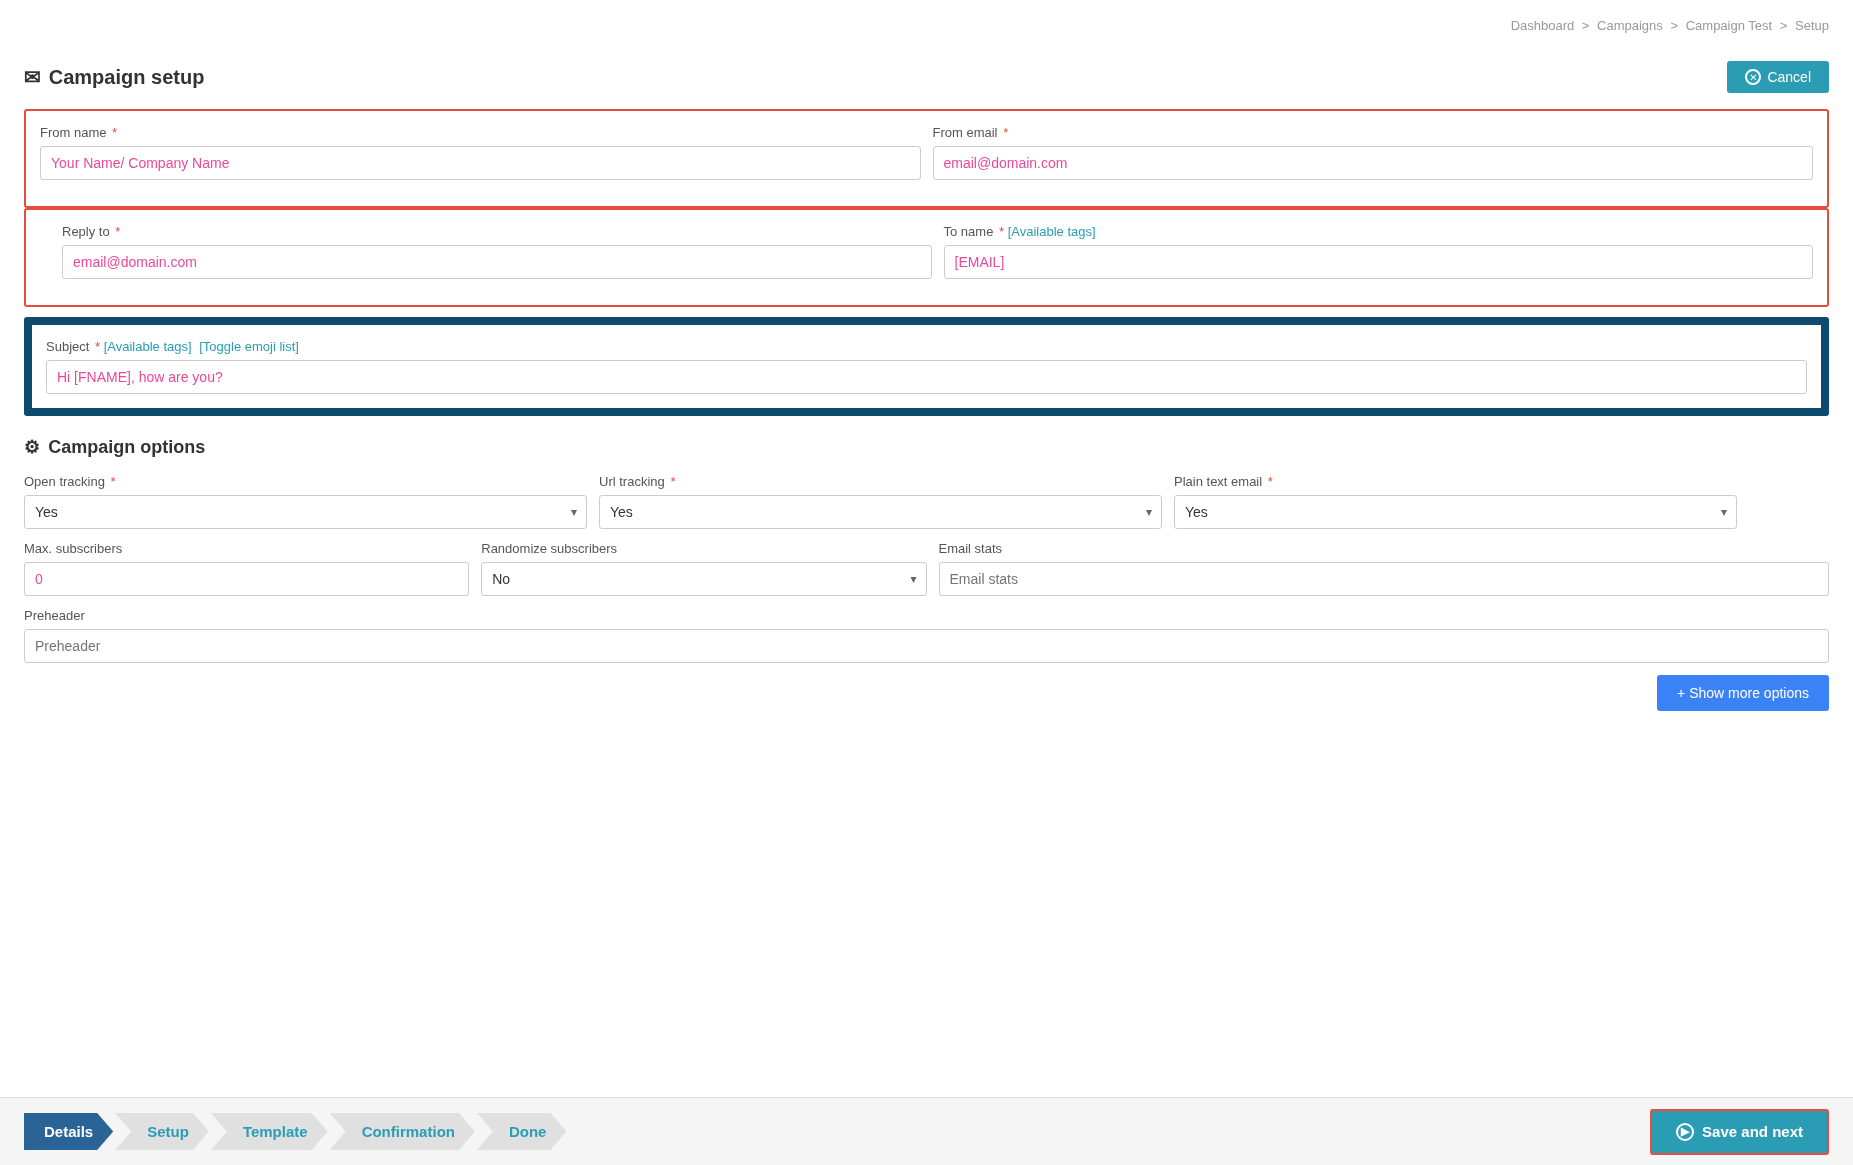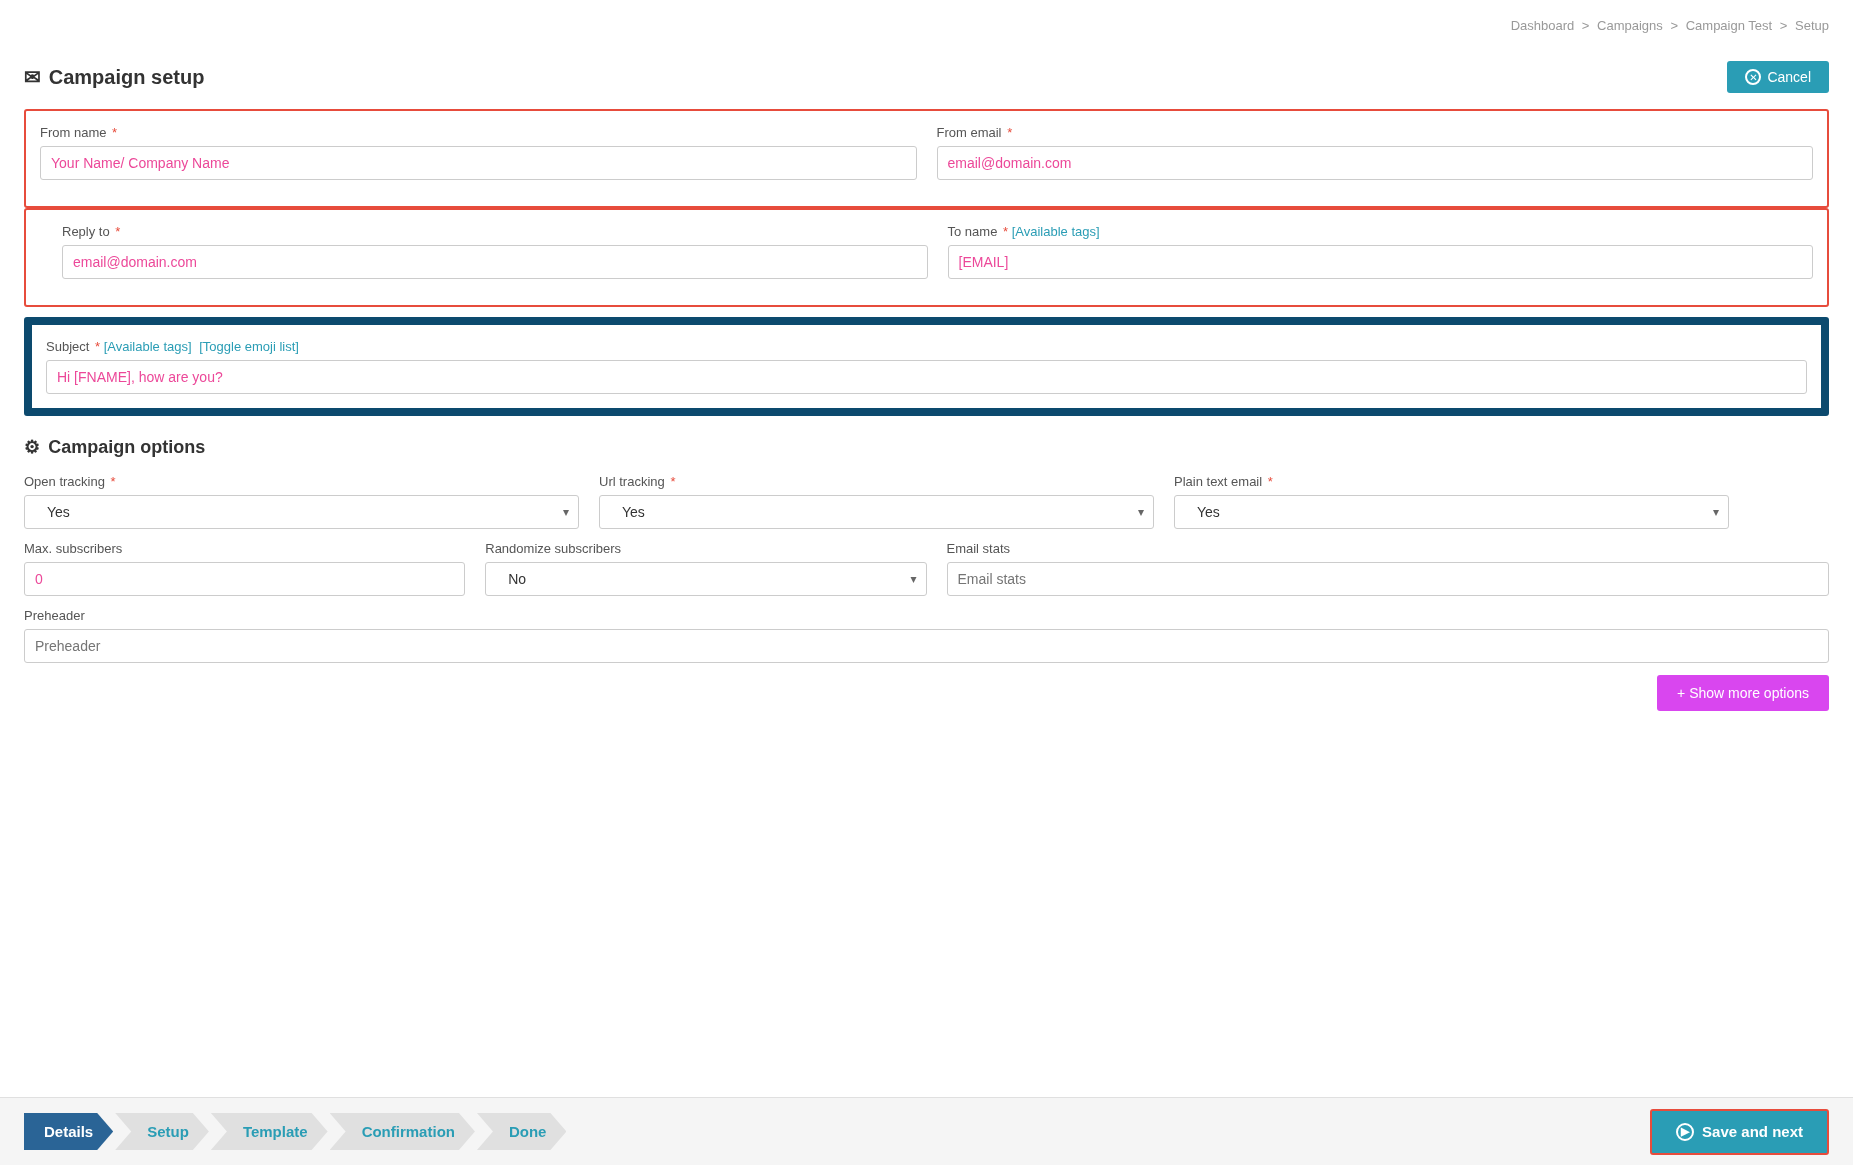--- a/index.html
+++ b/index.html
@@ -79,21 +79,21 @@
 
     
     .form-section {
       border: 2px solid #e74c3c;
       border-radius: 3px;
       padding: 14px;
       margin-bottom: 10px;
     }
     .form-row {
       display: flex;
-      gap: 20px;
+      gap: 12px;
       margin-bottom: 12px;
     }
     .form-group {
       flex: 1;
     }
     .form-label {
       display: block;
       margin-bottom: 6px;
       font-size: 13px;
       color: #555;
@@ -133,21 +133,21 @@
       font-size: 18px;
       font-weight: bold;
       color: #333;
       display: flex;
       align-items: center;
       gap: 8px;
       margin-bottom: 16px;
     }
     .select-control {
       width: 100%;
-      padding: 8px 22px;
+      padding: 8px 10px;
       border: 1px solid #ccc;
       border-radius: 3px;
       font-size: 14px;
       color: #333;
       background: #fff;
       appearance: none;
       -webkit-appearance: none;
       cursor: pointer;
       outline: none;
       position: relative;
@@ -159,21 +159,21 @@
       content: '▾';
       position: absolute;
       right: 10px;
       top: 50%;
       transform: translateY(-50%);
       pointer-events: none;
       color: #666;
       font-size: 12px;
     }
     .show-more-btn {
-      background: #d946ef;
+      background: #3b82f6;
       color: #fff;
       border: none;
       padding: 10px 20px;
       border-radius: 3px;
       cursor: pointer;
       font-size: 14px;
       display: flex;
       align-items: center;
       gap: 6px;
       margin-left: auto;

